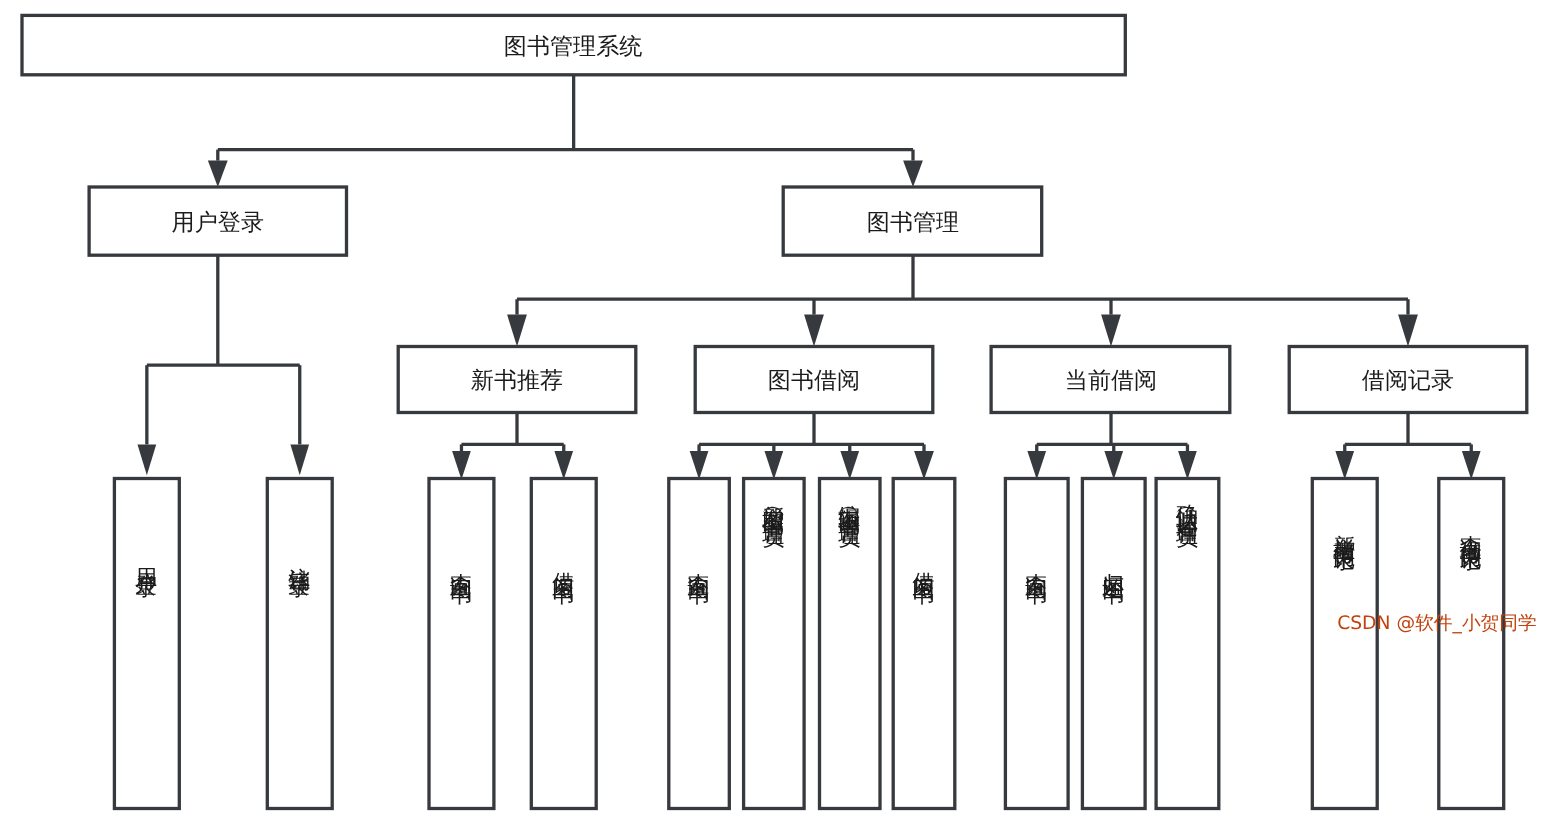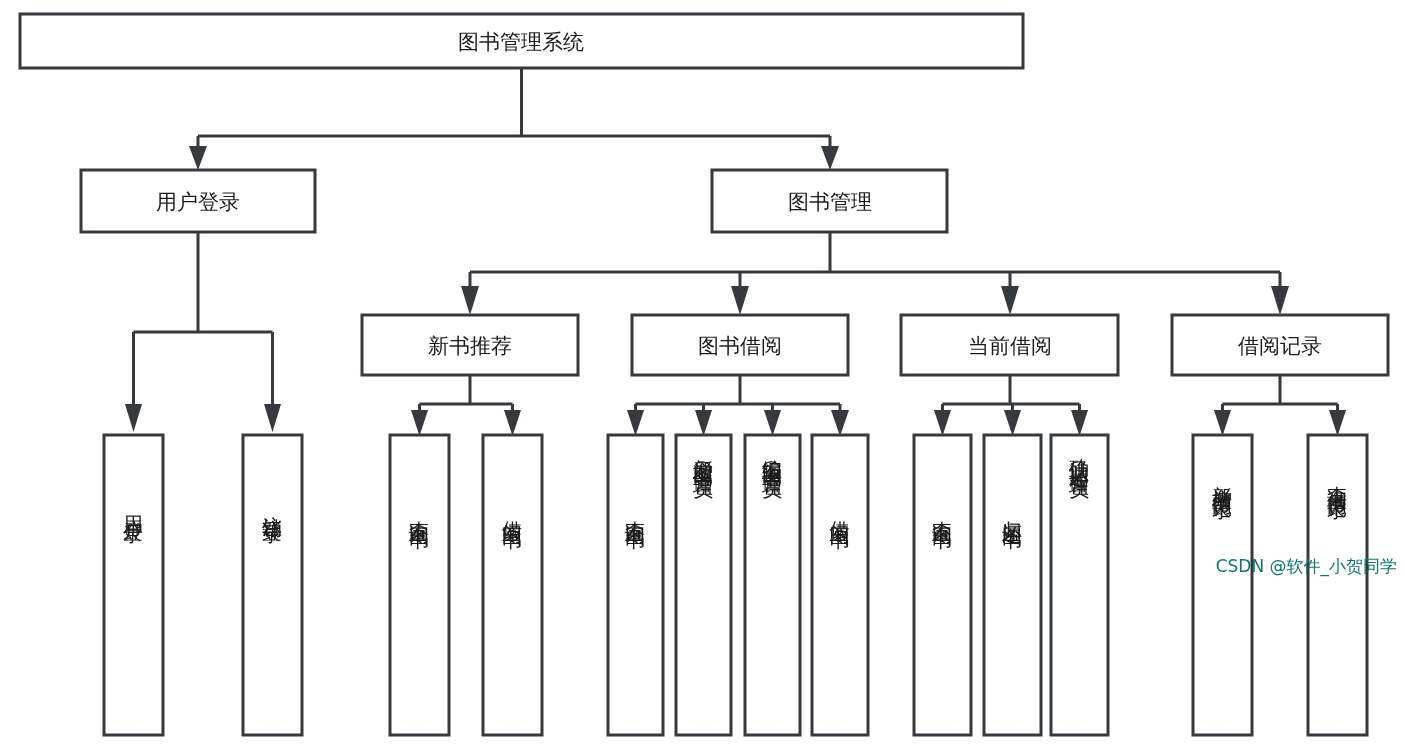--- a/index.html
+++ b/index.html
@@ -63,21 +63,21 @@
     letter-spacing: 3px;
     color: #1b1b1b;
     white-space: nowrap;
   }
   .watermark {
     position: absolute;
     right: 8px;
     bottom: 4px;
     font-family: "DejaVu Sans", "Liberation Sans", sans-serif;
     font-size: 17px;
-    color: #0f766e;
+    color: #c2410c;
     white-space: nowrap;
   }
 </style>
 </head>
 <body>
 
 <div id="diagram-root">
 
   <svg class="diagram-canvas" viewBox="0 0 1405 747">
 

